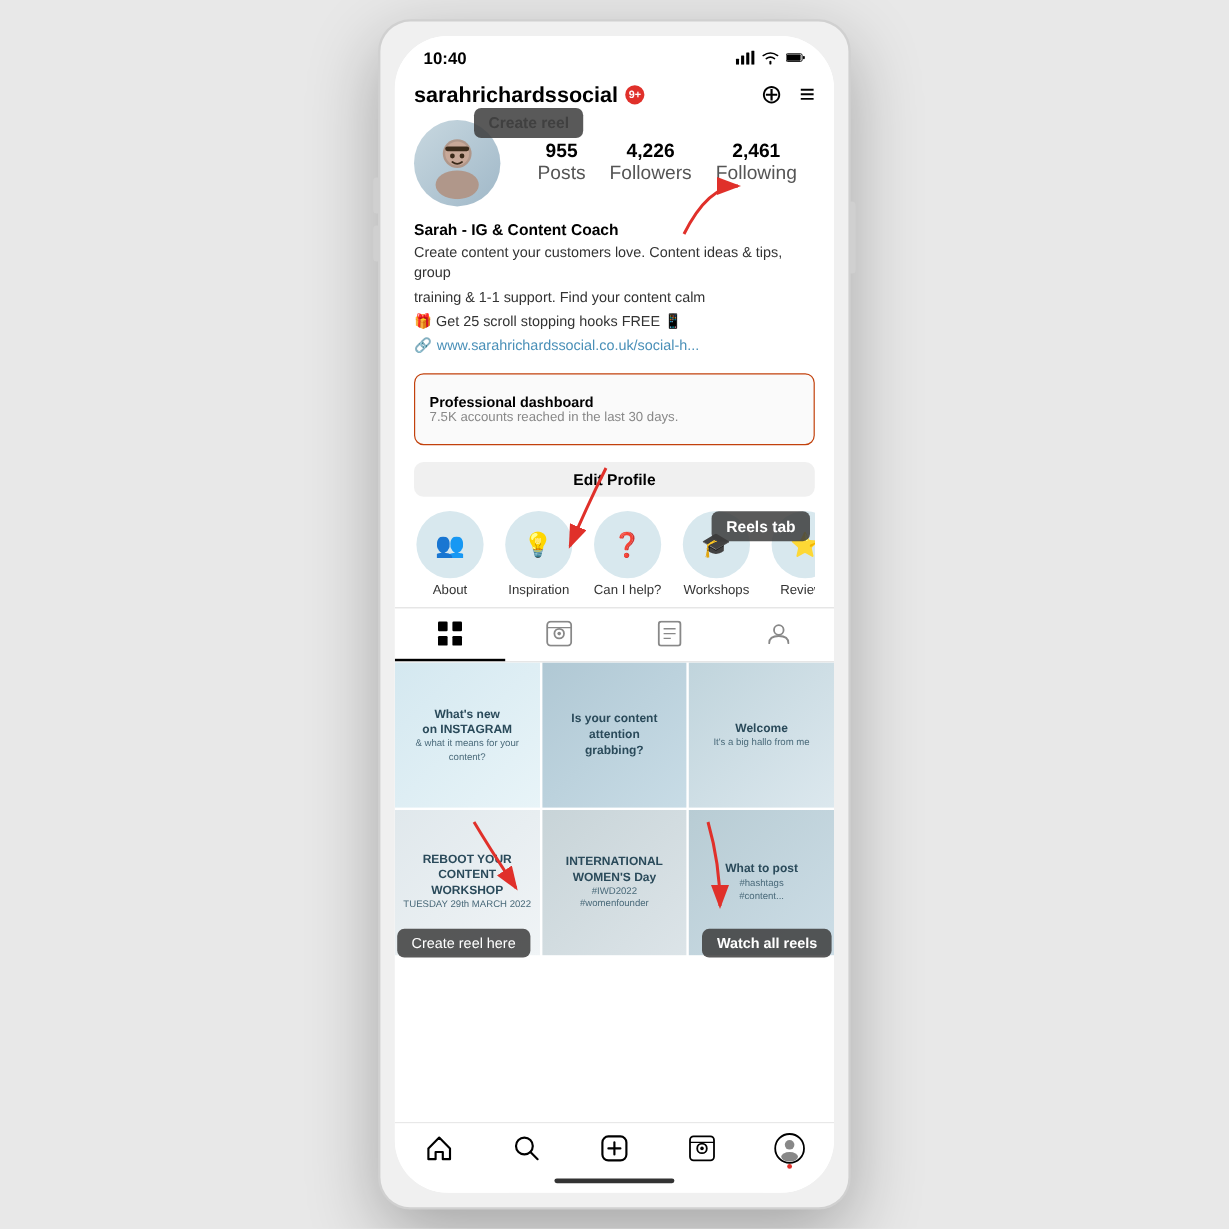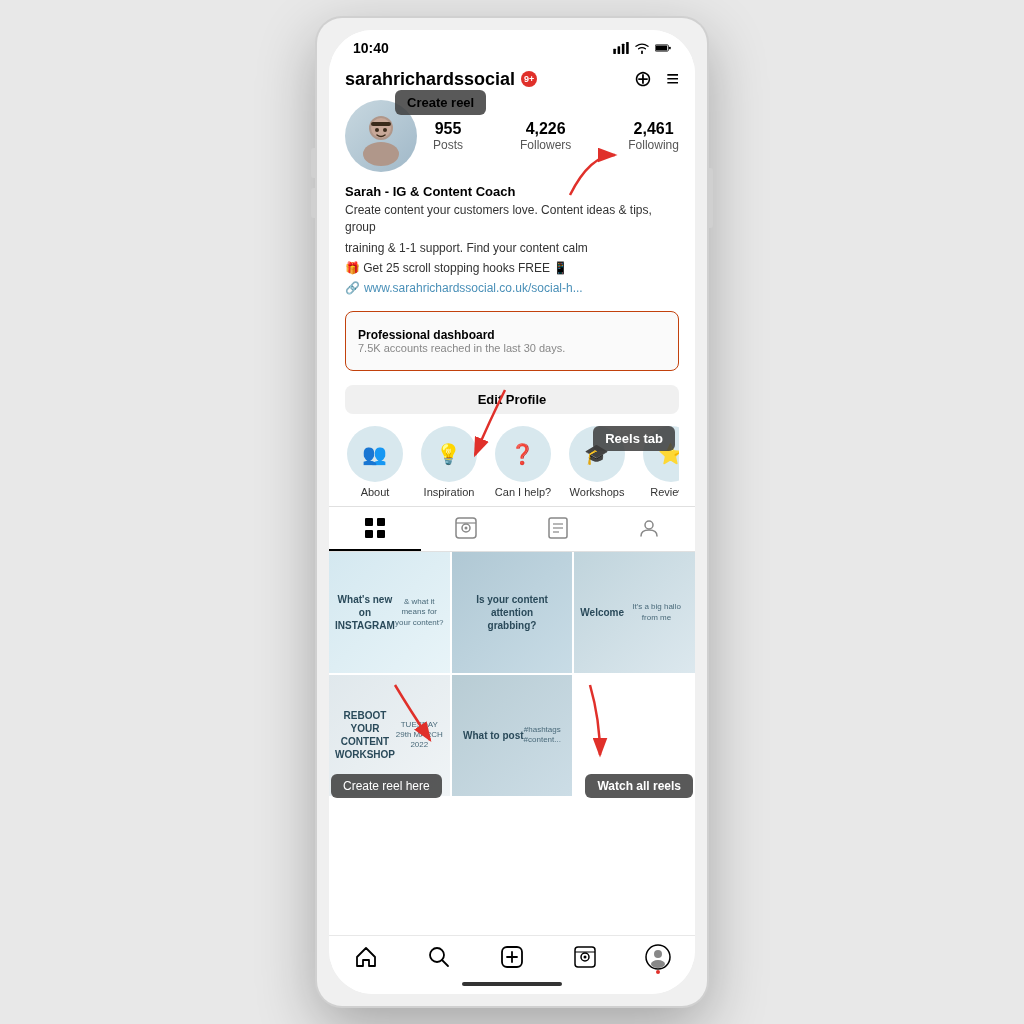--- a/index.html
+++ b/index.html
@@ -119,42 +119,42 @@
       justify-content: center;
     }
     .avatar-wrap svg {
       width: 60px;
       height: 60px;
     }
     .stats-row {
       display: flex;
       gap: 20px;
       flex: 1;
-      justify-content: space-between;
+      justify-content: center;
     }
     .stat-item {
       text-align: center;
     }
     .stat-number {
       font-size: 16px;
       font-weight: 700;
       color: #000;
       display: block;
     }
     .stat-label {
-      font-size: 12px;
+      font-size: 16px;
       color: #555;
       display: block;
     }
     .create-reel-tooltip {
       position: absolute;
       top: -10px;
       left: 50px;
       background: rgba(60,60,60,0.85);
-      color: #000000;
+      color: #404040;
       padding: 5px 12px;
       border-radius: 6px;
       font-size: 13px;
       font-weight: 600;
       white-space: nowrap;
       z-index: 10;
       text-align: right;
     }
     .bio-name {
       font-size: 13px;
@@ -302,21 +302,21 @@
     .grid-item-1 { background: linear-gradient(135deg, #d4e8f0 0%, #e8f4f8 100%); }
     .grid-item-2 { background: linear-gradient(135deg, #b0c8d4 0%, #c8dce6 100%); }
     .grid-item-3 { background: linear-gradient(135deg, #c0d4dc 0%, #dce8ee 100%); padding-left: 24px; }
     .grid-item-4 { background: linear-gradient(135deg, #e0e8ec 0%, #f0f4f6 100%); }
     .grid-item-5 { background: linear-gradient(135deg, #c8d4d8 0%, #dce4e8 100%); }
     .grid-item-6 { background: linear-gradient(135deg, #b8ccd4 0%, #ccdde6 100%); }
     .grid-text {
       position: absolute;
       inset: 0;
       display: flex;
-      flex-direction: row;
+      flex-direction: column;
       justify-content: center;
       align-items: center;
       padding: 6px;
       text-align: center;
     }
     .grid-text-main {
       font-size: 10px;
       font-weight: 700;
       color: #2a4a5a;
       line-height: 1.3;
@@ -594,20 +594,26 @@
             <span class="grid-text-main">Welcome</span>
             <span class="grid-text-sub">It's a big hallo from me</span>
           </div>
         </div>
         <div class="grid-item grid-item-4">
           <div class="grid-text">
             <span class="grid-text-main">REBOOT YOUR<br>CONTENT<br>WORKSHOP</span>
             <span class="grid-text-sub">TUESDAY 29th MARCH 2022</span>
           </div>
         </div>
+        <div class="grid-item grid-item-5">
+          <div class="grid-text">
+            <span class="grid-text-main">INTERNATIONAL<br>WOMEN'S Day</span>
+            <span class="grid-text-sub">#IWD2022<br>#womenfounder</span>
+          </div>
+        </div>
         <div class="grid-item grid-item-6">
           <div class="grid-text">
             <span class="grid-text-main">What to post</span>
             <span class="grid-text-sub">#hashtags<br>#content...</span>
           </div>
         </div>
       </div>
 
       <div class="create-reel-here-overlay">Create reel here</div>
       <div class="watch-all-reels-overlay">Watch all reels</div>

